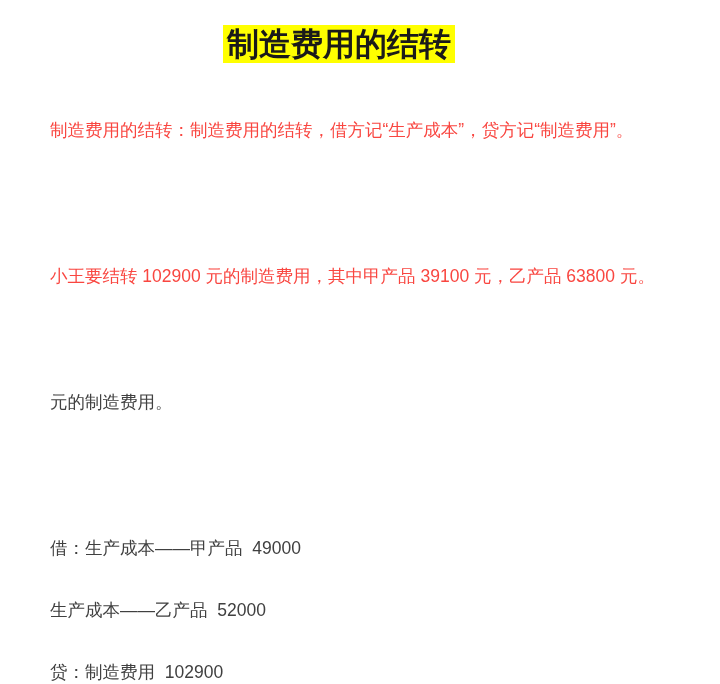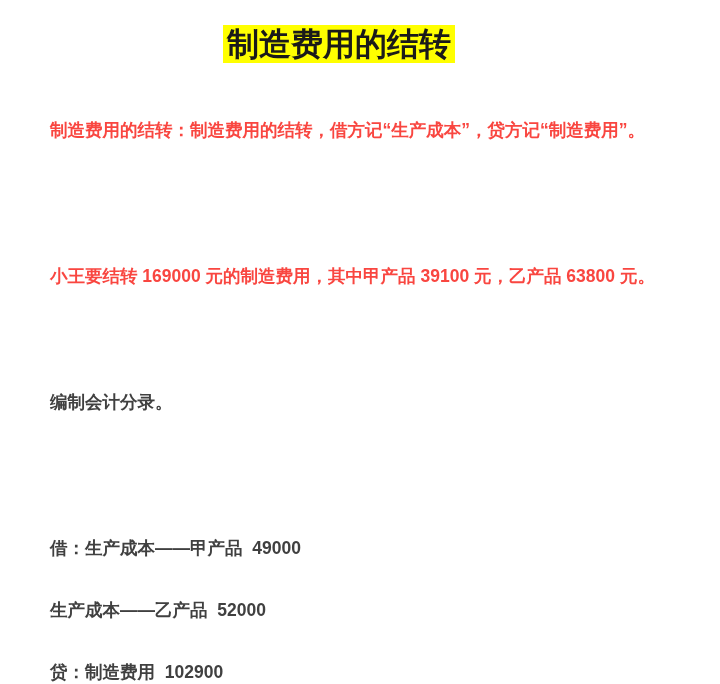--- a/index.html
+++ b/index.html
@@ -32,42 +32,41 @@
   .hl-yellow {
     background: var(--yellow-highlight, #ffff00);
     padding: 1px 4px;
   }
   .para {
     font-size: 17.5px;
     line-height: 42px;
     margin: 0 0 20px 0;
     white-space: pre;
     color: var(--body-text, #404040);
-    font-weight: bold;
   }
   .line {
     display: block;
     white-space: pre;
   }
   .red {
     color: var(--red-text, #f94640);
   }
 </style>
 </head>
 <body style="--red-text: #f94640; --body-text: #404040; --green-text: #3fbe72; --title-text: #1a1a1a; --yellow-highlight: #ffff00; --orange-highlight: #f9bd7f;">
 
 <div class="page">
 
   <h1 class="doc-title"><span class="hl-yellow">制造费用的结转</span></h1>
 
   <p class="para red">制造费用的结转：制造费用的结转，借方记“生产成本”，贷方记“制造费用”。</p>
 
   <p class="para">
-    <span class="line red">小王要结转 169000 元的制造费用，其中甲产品 39100 元，乙产品 63800 元。</span>
-    <span class="line">编制会计分录。</span>
+    <span class="line red">小王要结转 102900 元的制造费用，其中甲产品 39100 元，乙产品 63800 元。</span>
+    <span class="line">元的制造费用。</span>
   </p>
 
   <p class="para">借：生产成本——甲产品  49000</p>
 
   <p class="para">生产成本——乙产品  52000</p>
 
   <p class="para">贷：制造费用  102900</p>
 
 </div>
 

